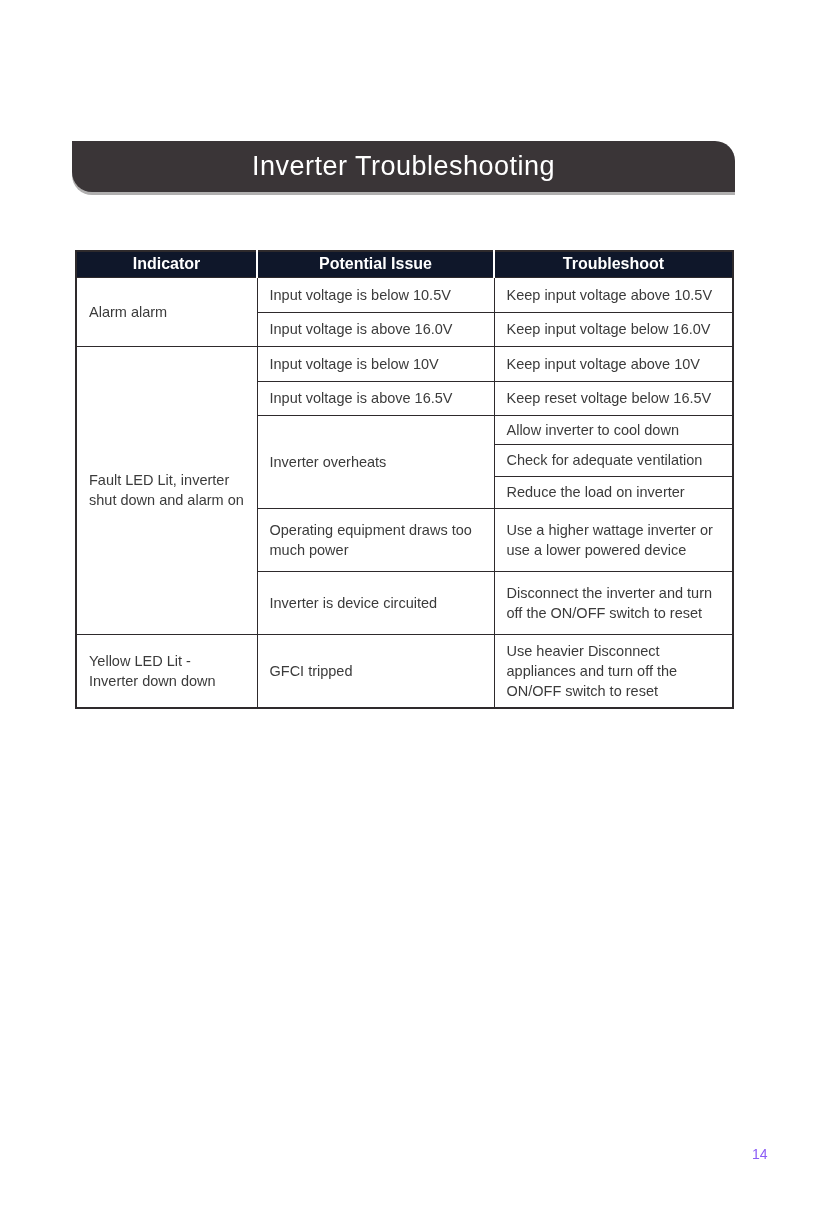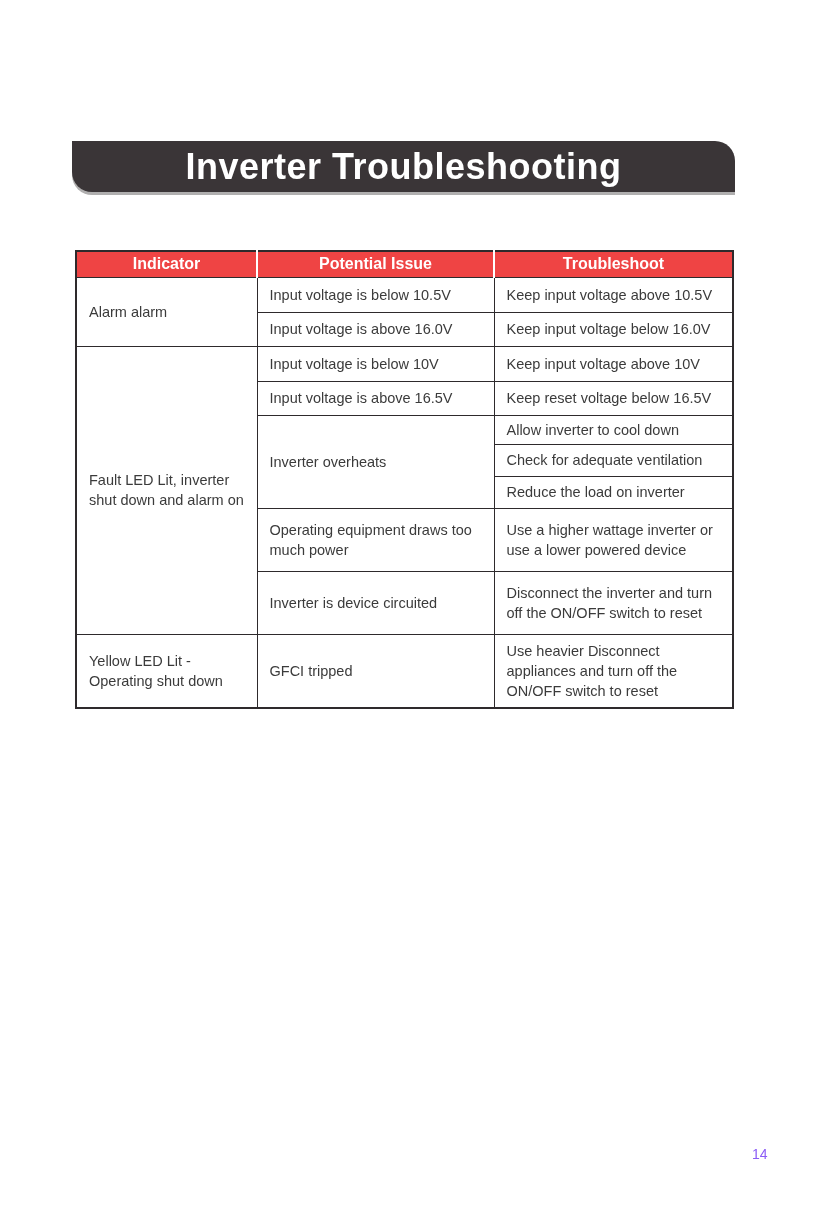--- a/index.html
+++ b/index.html
@@ -19,40 +19,40 @@
     position: absolute;
     left: 72px; top: 141px;
     width: 663px; height: 51px;
     background: #3a3537;
     border-radius: 0 20px 0 20px;
     box-shadow: 0 3px 0 #b0afaf;
     display: flex; align-items: center; justify-content: center;
   }
   .banner-title {
     color: #ffffff;
-    font-size: 36px;
-    font-weight: bold;
+    font-size: 27px;
+    font-weight: normal;
     letter-spacing: 0.5px;
   }
   
   table.ts {
     position: absolute;
     left: 75px; top: 250px;
     width: 657px;
     border-collapse: collapse;
     table-layout: fixed;
     border: 2px solid #2e2a2c;
     font-size: 14.5px;
     color: #3b3b3b;
   }
   table.ts col.c1 { width: 181px; }
   table.ts col.c2 { width: 237px; }
   table.ts col.c3 { width: 239px; }
   table.ts th {
-    background: #ef4444;
+    background: #0f172a;
     color: #ffffff;
     font-size: 16px;
     font-weight: bold;
     text-align: center;
     vertical-align: middle;
     border: none;
     height: 26px;
     padding: 0 4px;
   }
   table.ts th + th { border-left: 2px solid #ffffff; }
@@ -138,21 +138,21 @@
       <td>Use a higher wattage inverter or
 use a lower powered device</td>
     </tr>
     <tr class="h-r9">
       <td>Inverter is device circuited</td>
       <td>Disconnect the inverter and turn
 off the ON/OFF switch to reset</td>
     </tr>
     <tr class="h-r10">
       <td>Yellow LED Lit -
-Operating shut down</td>
+Inverter down down</td>
       <td>GFCI tripped</td>
       <td>Use heavier Disconnect
 appliances and turn off the
 ON/OFF switch to reset</td>
     </tr>
   </tbody>
     </table>
 
   <div class="page-number">14</div>
 

